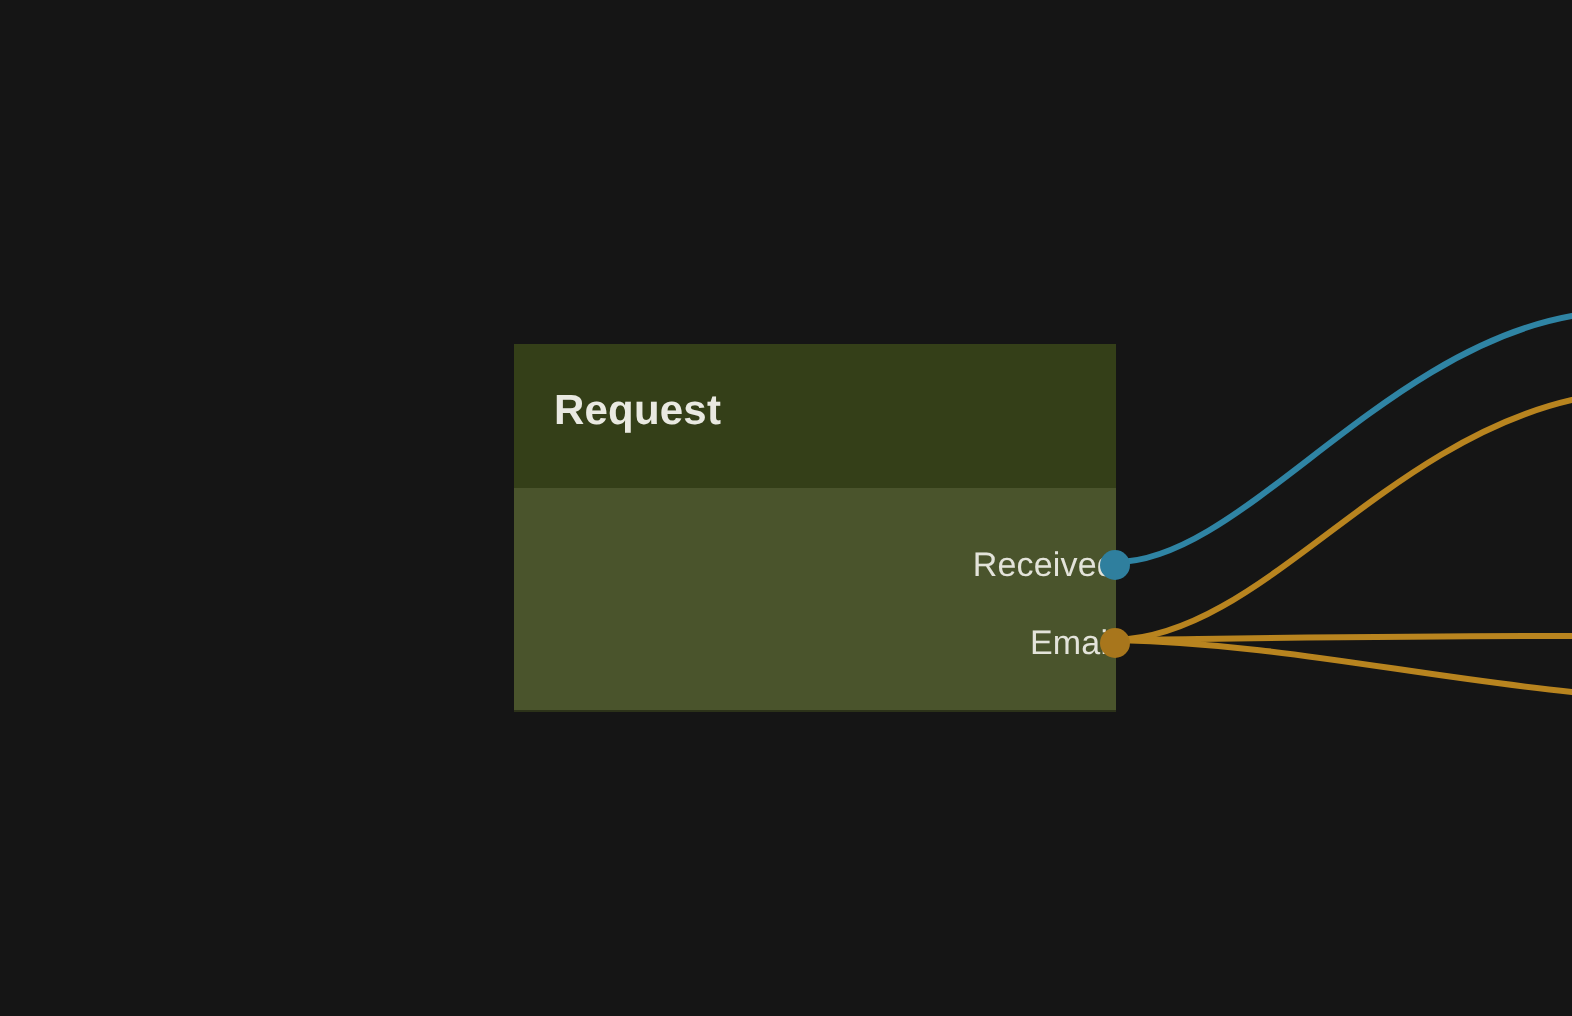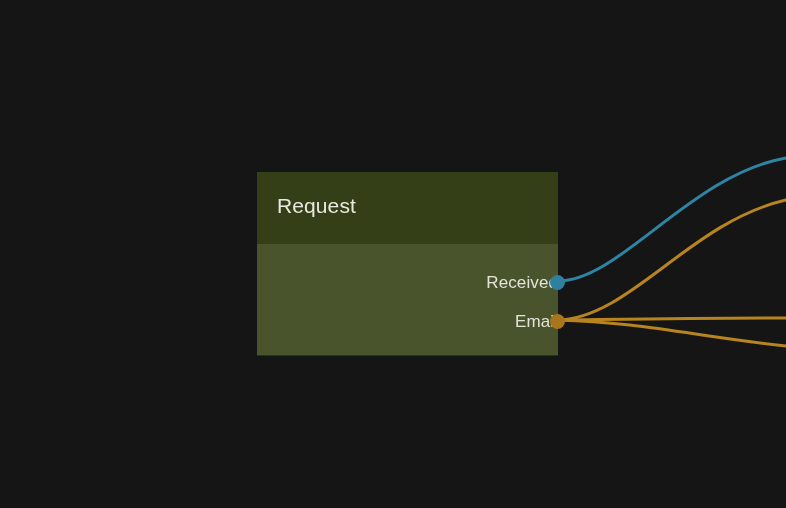--- a/index.html
+++ b/index.html
@@ -52,21 +52,21 @@
     height: 72px;
     background: #343f18;
     box-sizing: border-box;
   }
 
   #node-title {
     position: absolute;
     left: 20px;
     top: 22px;
     font-size: 21px;
-    font-weight: 400;
+    font-weight: 700;
     letter-spacing: 0.1px;
     color: #e9e9e1;
     white-space: nowrap;
   }
 
   #node-body {
     position: absolute;
     left: 0;
     top: 72px;
     width: 301px;

